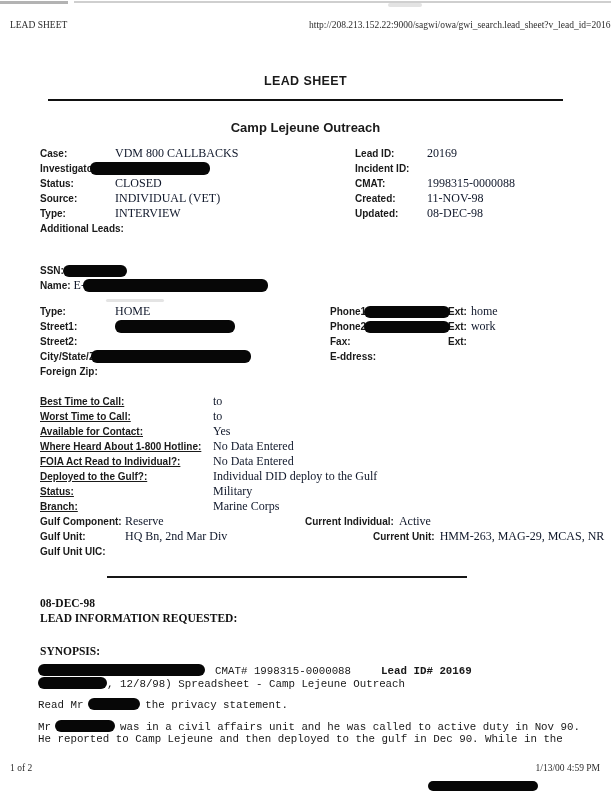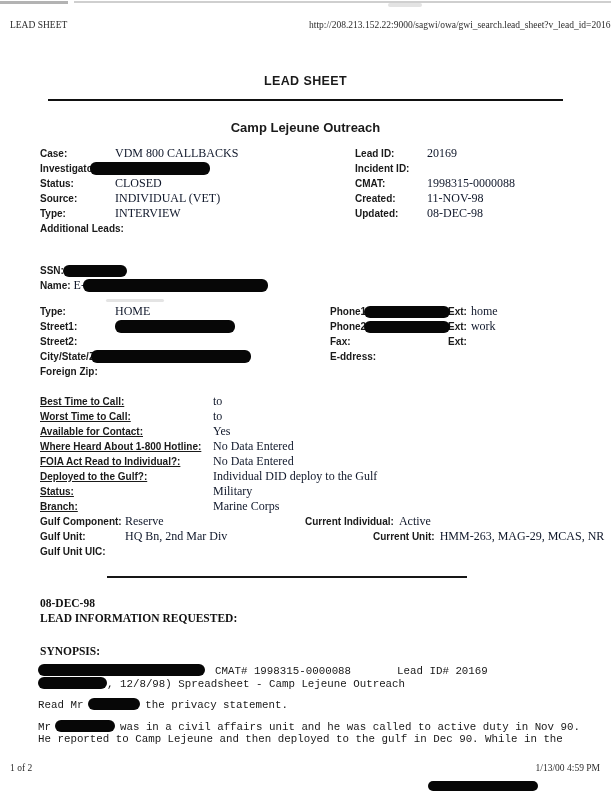--- a/index.html
+++ b/index.html
@@ -193,21 +193,21 @@
   </div>
 
   <div class="sep-rule"></div>
 
   <div class="serif-bold" style="top:597px;left:40px;">08-DEC-98</div>
   <div class="serif-bold" style="top:612px;left:40px;">LEAD INFORMATION REQUESTED:</div>
   <div class="serif-bold" style="top:645px;left:40px;">SYNOPSIS:</div>
 
   <div class="mono-block">
     <div class="mline">
-      <span class="bar" style="width:167px;"></span><span style="margin-left:10px;">CMAT# 1998315-0000088</span><span style="margin-left:46px;">Lead ID# 20169</span>
+      <span class="bar" style="width:167px;"></span><span style="margin-left:10px;">CMAT# 1998315-0000088</span><span style="margin-left:30px;font-weight:bold;">Lead ID# 20169</span>
     </div>
     <div class="mline">
       <span class="bar" style="width:69px;"></span><span>, 12/8/98) Spreadsheet - Camp Lejeune Outreach</span>
     </div>
     <div class="mgap"></div>
     <div class="mline">
       <span>Read Mr</span><span class="bar" style="width:52px;margin-left:5px;"></span><span style="margin-left:5px;">the privacy statement.</span>
     </div>
     <div class="mgap"></div>
     <div class="mline">

